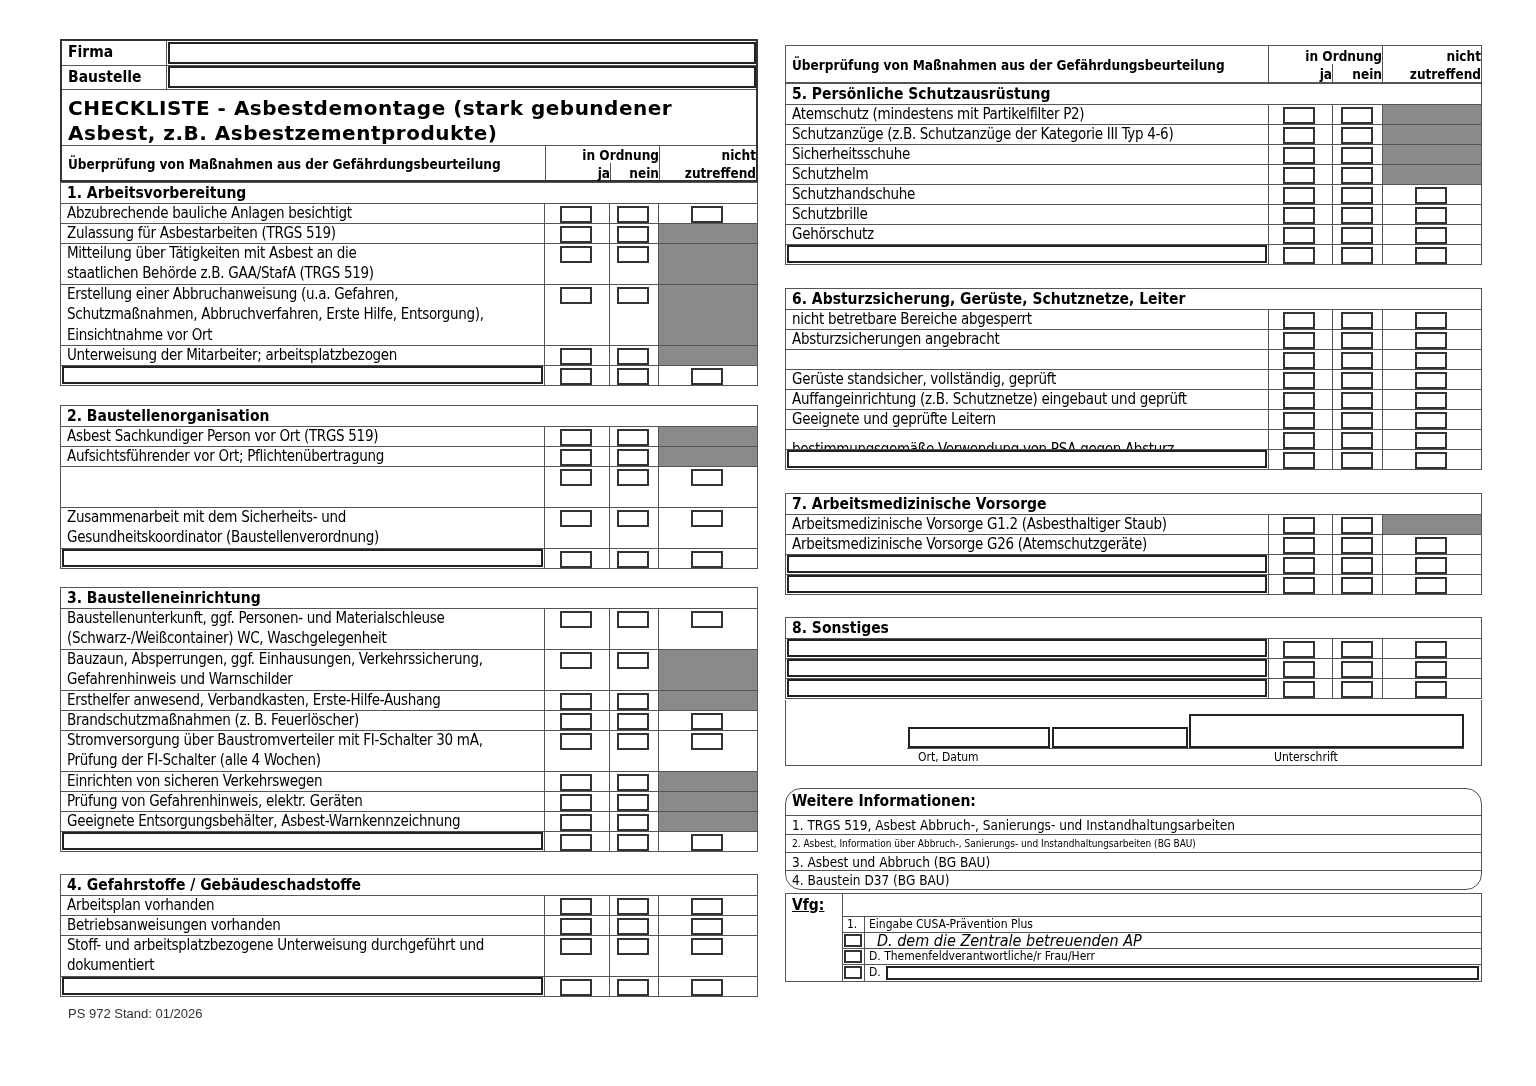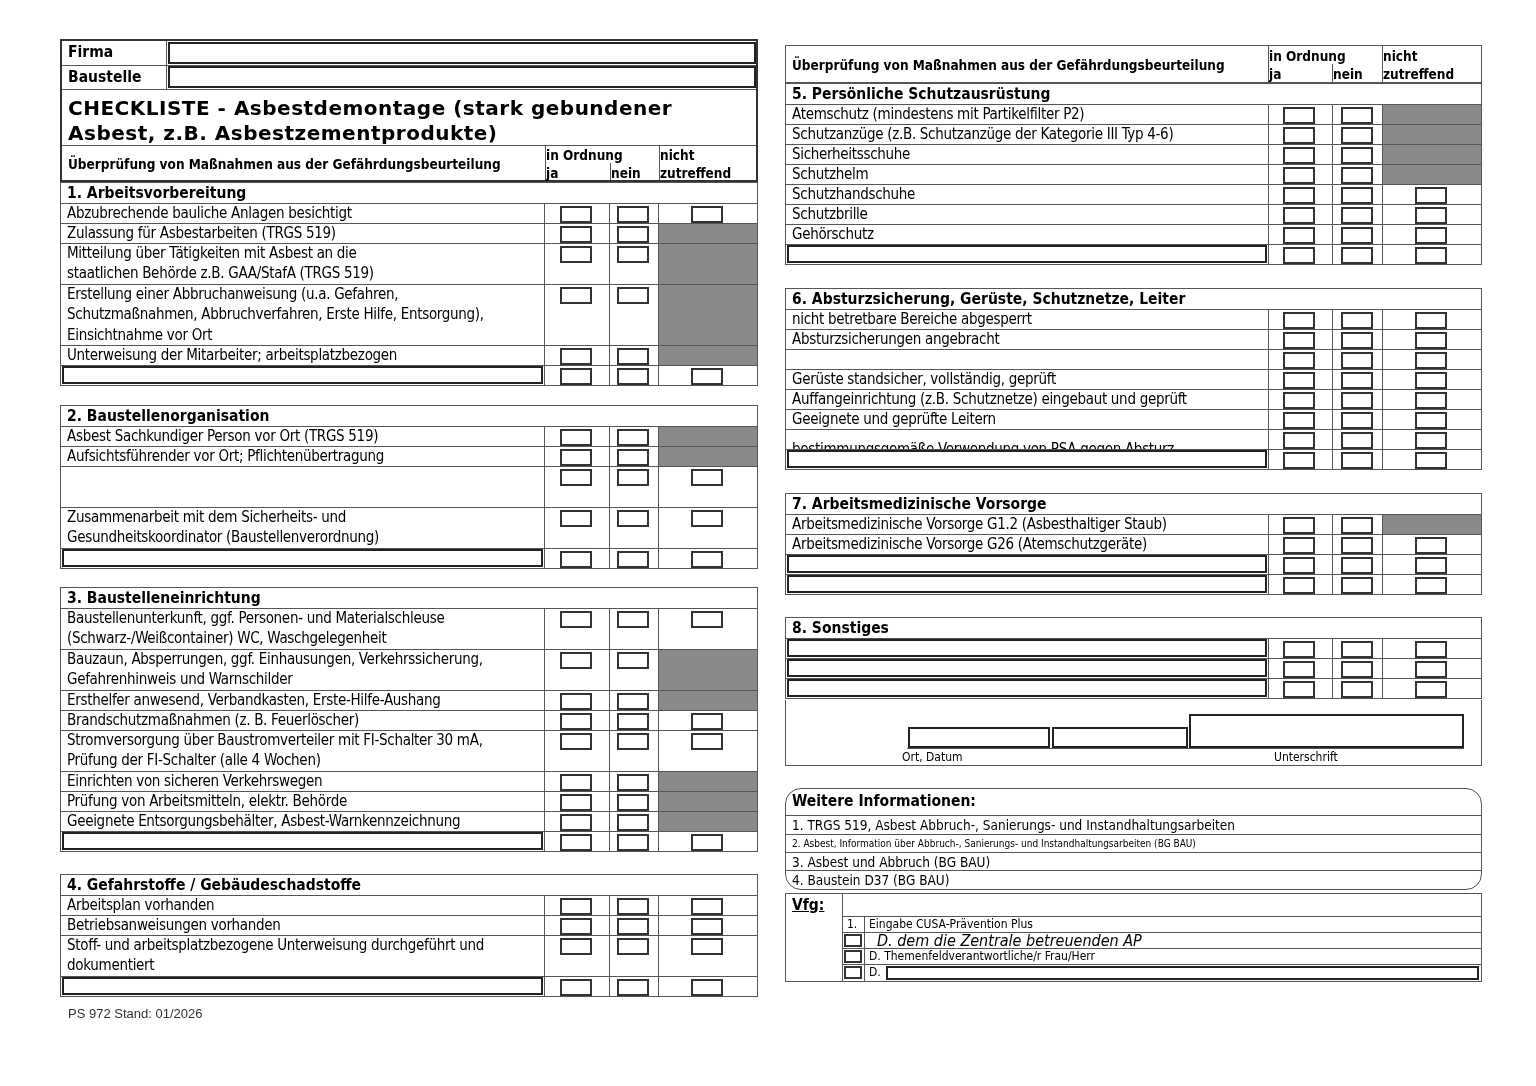--- a/index.html
+++ b/index.html
@@ -8,21 +8,21 @@
   .abs { position:absolute; }
   .box { position:absolute; border:1px solid #555; box-sizing:border-box; background:#fff; }
   .row { position:absolute; left:0; right:0; border-top:1px solid #555; box-sizing:border-box; }
   .lbl { position:absolute; left:6px; font-size:15px; line-height:20px; letter-spacing:-0.3px; white-space:nowrap; }
   .secttl { position:absolute; left:6px; font-size:15.5px; font-weight:bold; line-height:20px; white-space:nowrap; }
   .vline { position:absolute; top:0; bottom:0; width:0; border-left:1px solid #555; }
   .cb { position:absolute; width:32px; height:17px; border:2px solid #333; box-sizing:border-box; background:#fff; }
   .grey { position:absolute; background:#8a8a8a; }
   .txtfield { position:absolute; border:2px solid #222; box-sizing:border-box; background:#fff; }
   .hdrsmall { font-size:13.5px; font-weight:bold; line-height:18px; position:absolute; white-space:nowrap; }
-  .center { text-align:left; }
+  .center { text-align:right; }
   .footer { position:absolute; font-family:"Liberation Sans", sans-serif; font-size:13px; color:#333; }
 </style>
 </head>
 <body>
 
 <div class="box" style="left:60px;top:39px;width:698px;height:143px;border-width:2px;border-color:#333;">
   <div class="abs" style="left:6px;top:2px;font-size:15.5px;font-weight:bold;">Firma</div>
   <div class="vline" style="left:104px;top:0;height:48px;bottom:auto;"></div>
   <div class="txtfield" style="left:106px;top:1px;width:588px;height:22px;"></div>
   <div class="row" style="top:24px;"></div>
@@ -219,21 +219,21 @@
       <div class="lbl" style="top: 0px;">Einrichten von sicheren Verkehrswegen</div>
     </div>
     <div class="cb" style="left: 499px; top: 186px;"></div>
     <div class="cb" style="left: 556px; top: 186px;"></div>
     <div class="grey" style="background: rgb(138, 138, 138); left: 598px; top: 184px; width: 98px; height: 19px;"></div>
     <div class="row" style="top: 203px;"></div>
     <div class="vline" style="left: 483px; top: 203px; bottom: auto; height: 20px;"></div>
     <div class="vline" style="left: 548px; top: 203px; bottom: auto; height: 20px;"></div>
     <div class="vline" style="left: 597px; top: 203px; bottom: auto; height: 20px;"></div>
     <div class="abs" style="left: 0px; top: 203px; width: 480px; height: 20px;">
-      <div class="lbl" style="top: 0px;">Prüfung von Arbeitsmitteln, elektr. Behörde</div>
+      <div class="lbl" style="top: 0px;">Prüfung von Gefahrenhinweis, elektr. Geräten</div>
     </div>
     <div class="cb" style="left: 499px; top: 206px;"></div>
     <div class="cb" style="left: 556px; top: 206px;"></div>
     <div class="grey" style="background: rgb(138, 138, 138); left: 598px; top: 204px; width: 98px; height: 19px;"></div>
     <div class="row" style="top: 223px;"></div>
     <div class="vline" style="left: 483px; top: 223px; bottom: auto; height: 20px;"></div>
     <div class="vline" style="left: 548px; top: 223px; bottom: auto; height: 20px;"></div>
     <div class="vline" style="left: 597px; top: 223px; bottom: auto; height: 20px;"></div>
     <div class="abs" style="left: 0px; top: 223px; width: 480px; height: 20px;">
       <div class="lbl" style="top: 0px;">Geeignete Entsorgungsbehälter, Asbest-Warnkennzeichnung</div>
@@ -531,21 +531,21 @@
     <div class="cb" style="left: 497px; top: 63px;"></div>
     <div class="cb" style="left: 555px; top: 63px;"></div>
     <div class="cb" style="left: 629px; top: 63px;"></div>
   </div>
 
 <div class="box" style="left:785px;top:700px;width:697px;height:66px;border-top:none;">
   <div class="txtfield" style="left:122px;top:27px;width:142px;height:21px;"></div>
   <div class="txtfield" style="left:266px;top:27px;width:136px;height:21px;"></div>
   <div class="txtfield" style="left:403px;top:14px;width:275px;height:34px;"></div>
   <div class="abs" style="left:121px;top:48px;width:557px;border-top:1px solid #555;"></div>
-  <div class="abs" style="left:116px;top:50px;font-size:12px;">Ort, Datum</div>
+  <div class="abs" style="left:132px;top:50px;font-size:12px;">Ort, Datum</div>
   <div class="abs" style="left:488px;top:50px;font-size:12px;">Unterschrift</div>
 </div>
 
 <div class="box" style="left:785px;top:788px;width:697px;height:102px;border-radius:16px;">
   <div class="abs" style="left:6px;top:3px;font-size:15.5px;font-weight:bold;">Weitere Informationen:</div>
   <div class="row" style="top:26px;"></div>
   <div class="abs" style="left:6px;top:27px;font-size:13.5px;line-height:18px;">1. TRGS 519,  Asbest Abbruch-, Sanierungs- und Instandhaltungsarbeiten</div>
   <div class="row" style="top:45px;"></div>
   <div class="abs" style="left:6px;top:46px;font-size:10px;line-height:18px;">2. Asbest, Information über Abbruch-, Sanierungs- und Instandhaltungsarbeiten  (BG BAU)</div>
   <div class="row" style="top:63px;"></div>

